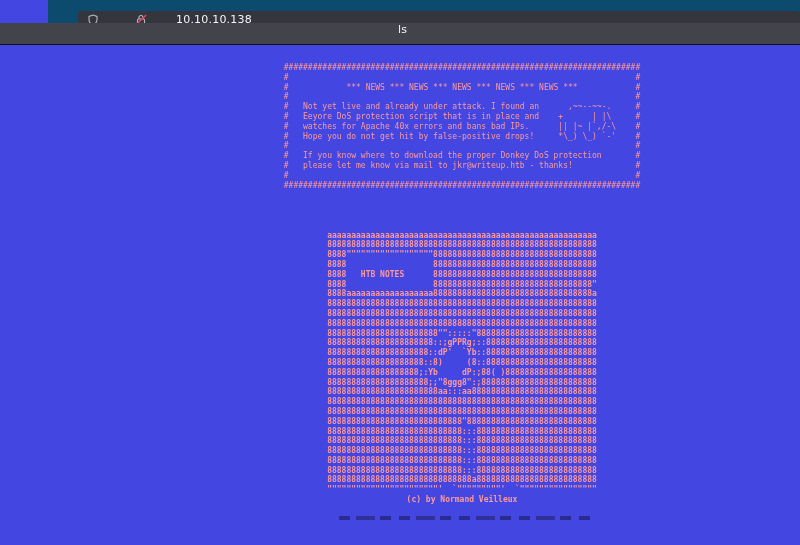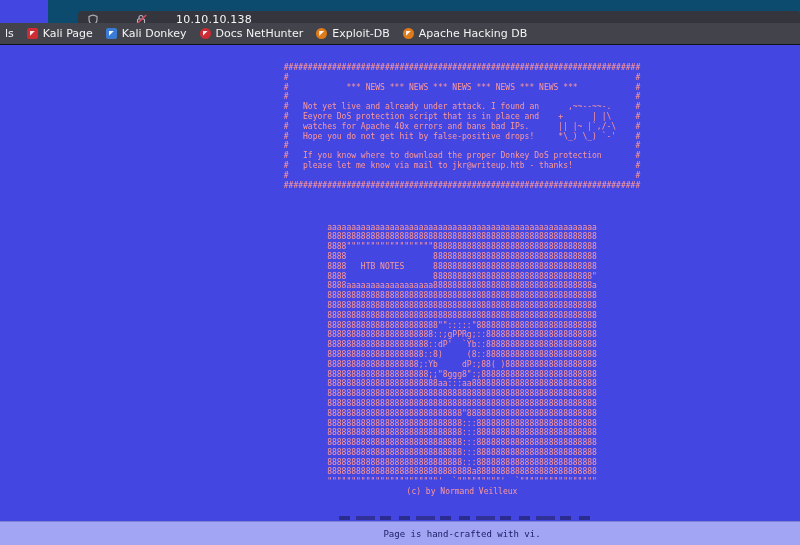--- a/index.html
+++ b/index.html
@@ -16,21 +16,21 @@
     width:745px;height:18px;background:#34353d;border-radius:4px;
     display:flex;align-items:center;padding:0 8px;box-sizing:border-box;
   }
   .uicon{display:inline-flex;align-items:center;justify-content:center;width:14px;height:14px;}
   .uicon.lock{margin-left:34px;}
   .url-text{margin-left:28px;color:#f6f6f8;font-size:11px;letter-spacing:.2px;}
   .bookmarks{
     position:absolute;top:23px;left:0;right:0;height:22px;
     background:#43444b;border-bottom:1px solid #121317;box-sizing:border-box;
     display:flex;align-items:center;gap:13px;padding-left:5px;
-    font-size:11px;color:#f3f3f5;white-space:nowrap;
+    font-size:11px;color:#f3f3f5;white-space:nowrap;flex-direction:column;
   }
   .bookmark{display:flex;align-items:center;gap:5px;cursor:pointer;}
   .bicon{width:11px;height:11px;border-radius:2px;position:relative;flex:0 0 auto;}
   .bicon.circle{border-radius:50%;}
   .bicon::after{
     content:"";position:absolute;left:3px;top:3px;width:5px;height:5px;
     background:rgba(255,255,255,.92);clip-path:polygon(0 0,100% 0,0 100%);
   }
   
   .page{
@@ -39,21 +39,21 @@
   }
   .content{
     position:absolute;left:462px;top:17px;transform:translateX(-50%);
     text-align:center;white-space:nowrap;
   }
   pre{
     margin:0;display:inline-block;text-align:left;
     font-family:"DejaVu Sans Mono",monospace;
     font-size:8px;line-height:9.8px;color:#ff9999;
   }
-  .art-wrap{display:inline-block;margin-top:31px;}
+  .art-wrap{display:inline-block;margin-top:39px;font-weight:bold;}
   .art-wrap pre{display:block;}
   pre.credit{text-align:center;}
   .clipped-line{
     position:absolute;left:339px;top:470px;width:252px;height:4px;border-radius:1px;
     background:repeating-linear-gradient(90deg,
       #23257c 0 11px,transparent 11px 17px,
       #2a2c86 17px 36px,transparent 36px 41px,
       #23257c 41px 52px,transparent 52px 60px);
     opacity:.8;
   }
@@ -154,16 +154,13 @@
 8888888888888888888888888888:::8888888888888888888888888
 8888888888888888888888888888:::8888888888888888888888888
 8888888888888888888888888888:::8888888888888888888888888
 8888888888888888888888888888:::8888888888888888888888888
 888888888888888888888888888888a8888888888888888888888888
 """""""""""""""""""""""'  `"""""""""'  `""""""""""""""""</pre>
       <pre class="credit">(c) by Normand Veilleux</pre>
     </div>
   </div>
   <div class="clipped-line"></div>
-  <div class="footer">
-    <span>Page is hand-crafted with vi.</span>
-  </div>
 </div>
 
 </body></html>

